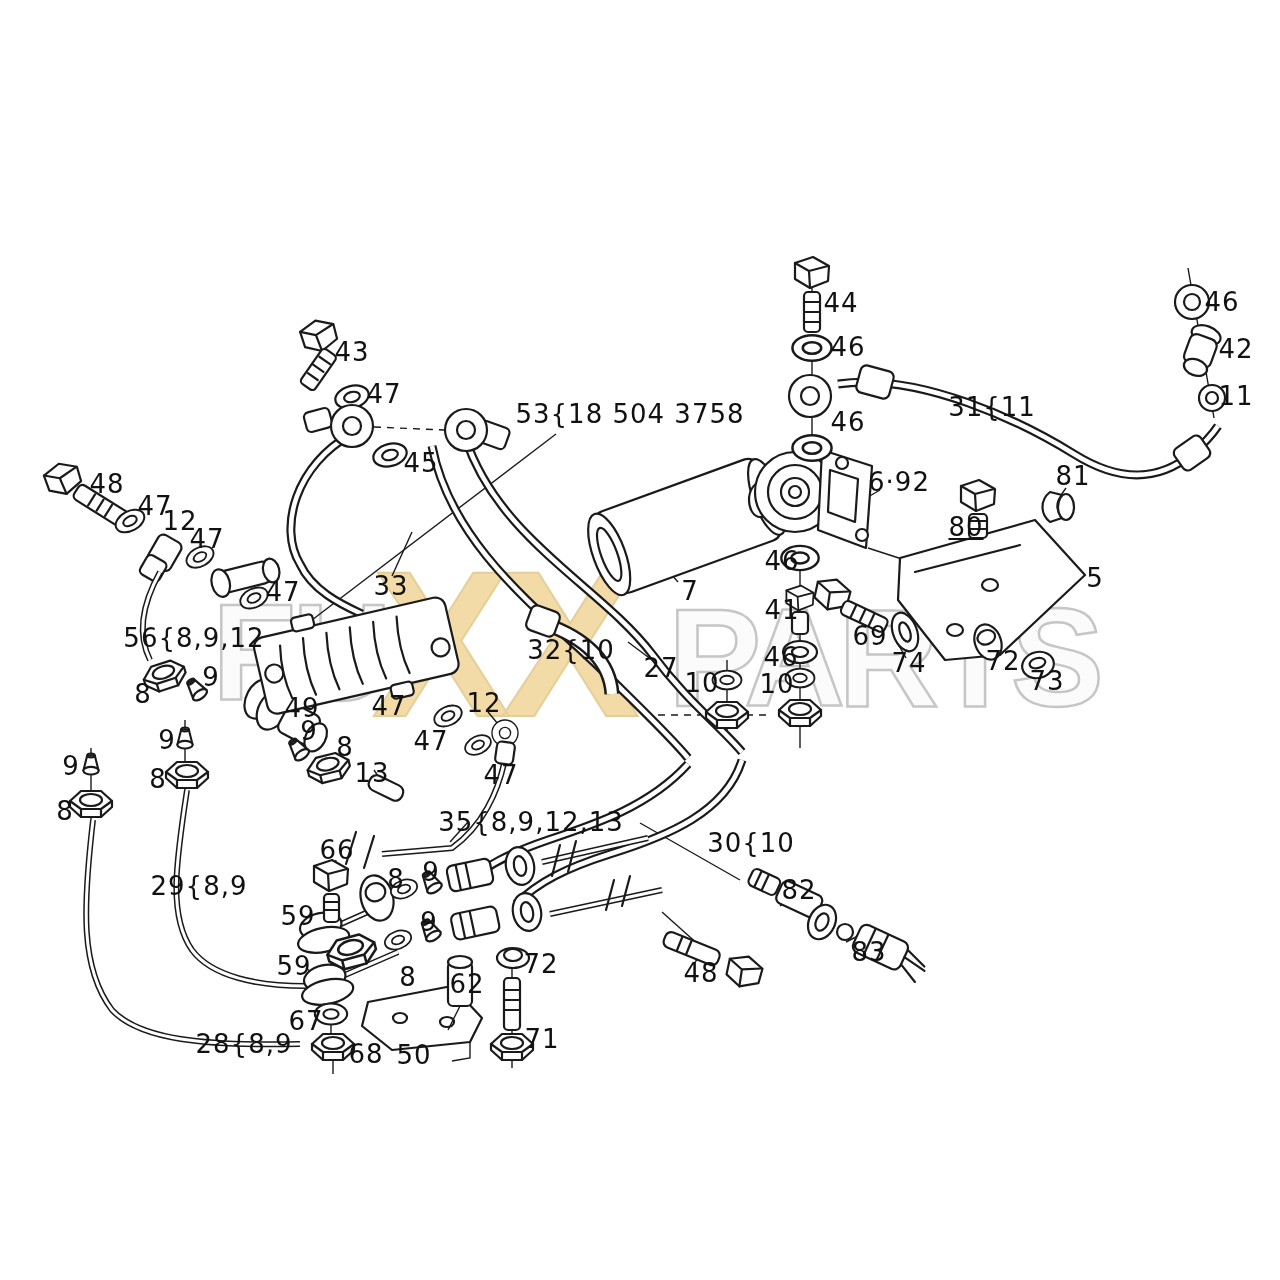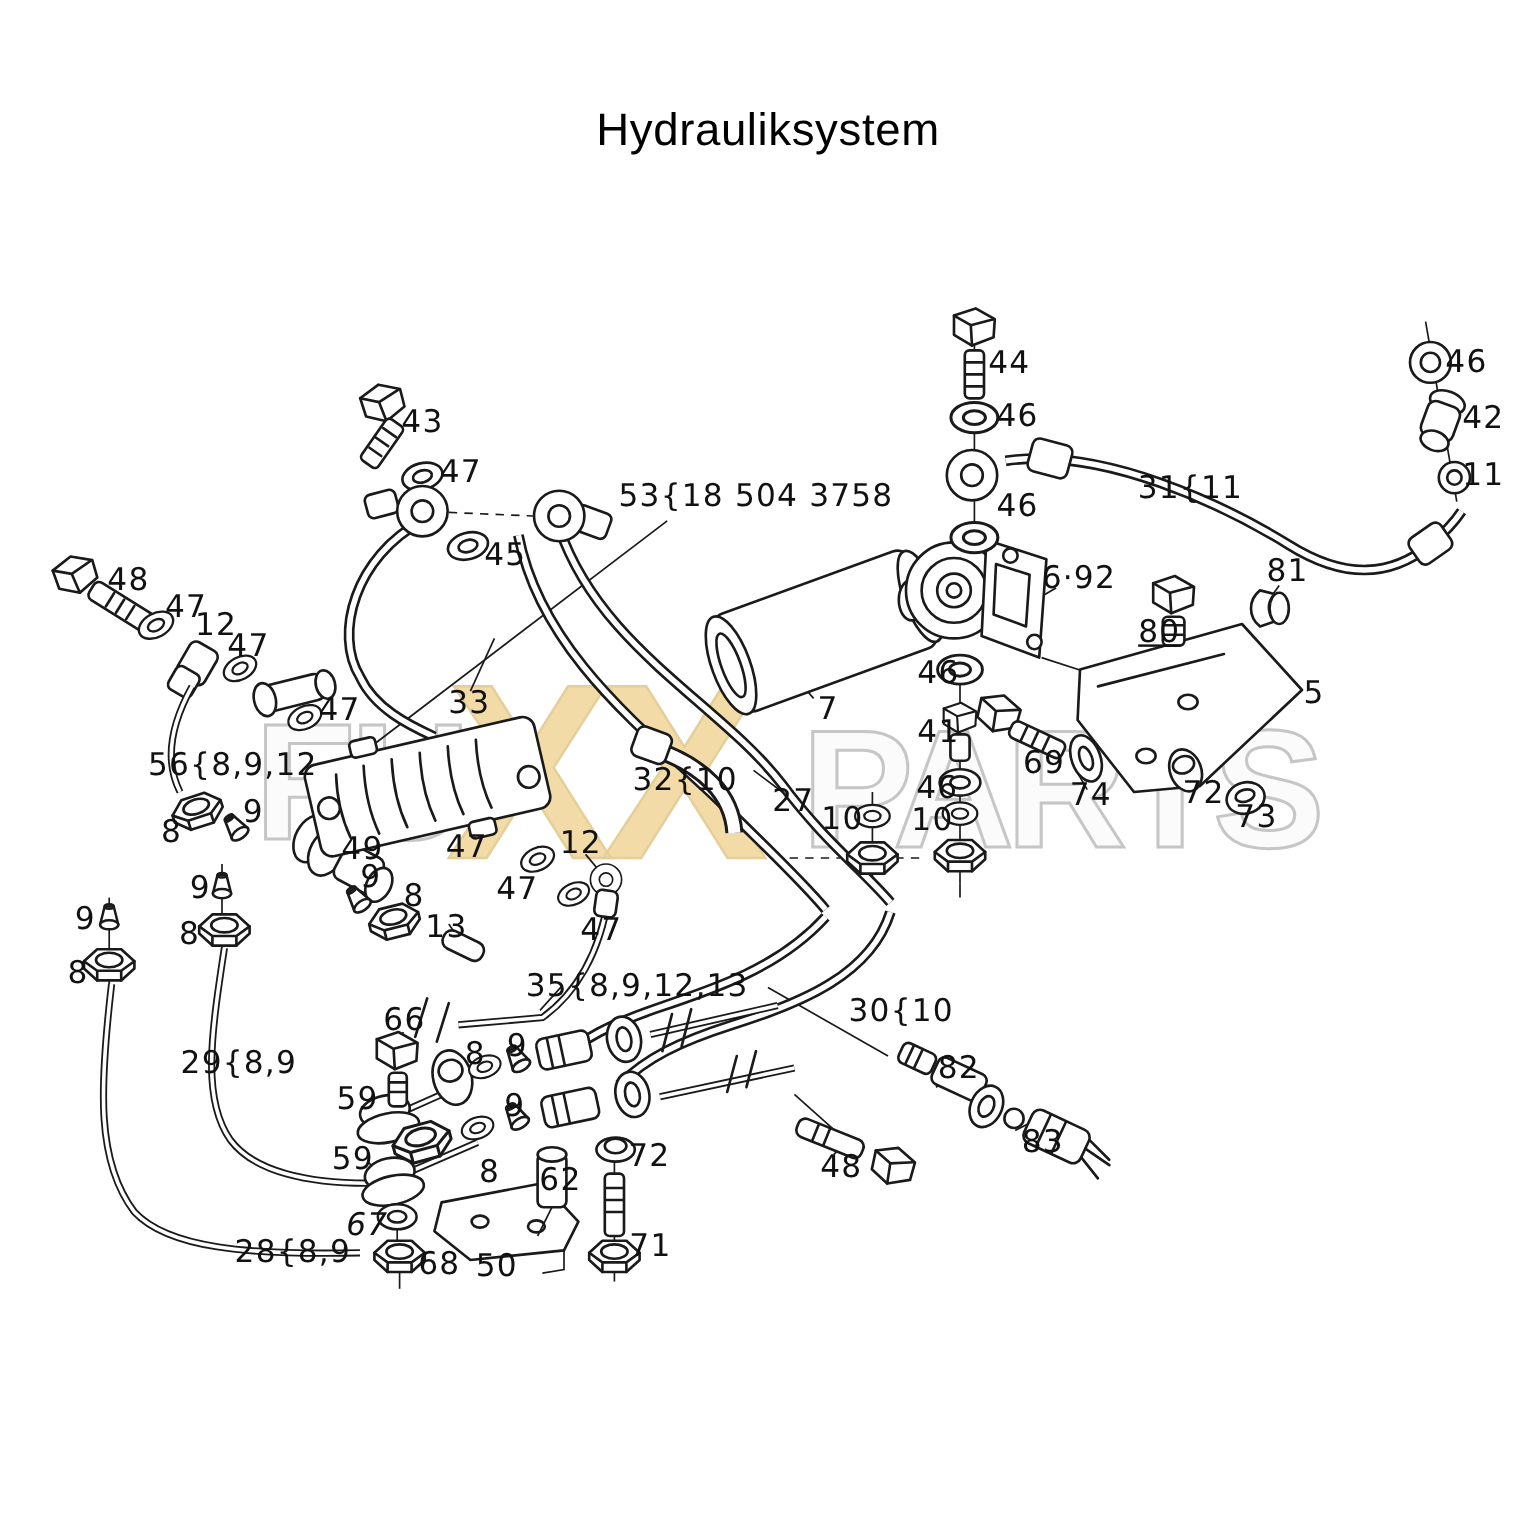--- a/index.html
+++ b/index.html
@@ -33,21 +33,20 @@
   .fat-out{fill:none;stroke:var(--ink);stroke-width:15;}
   .fat-in{fill:none;stroke:#fff;stroke-width:10;}
   .pipe-out{fill:none;stroke:var(--ink);stroke-width:6;}
   .pipe-in{fill:none;stroke:#fff;stroke-width:3;}
 </style>
 </head>
 <body>
 
 <div id="stage">
 
-  <div id="title">Hydrauliksystem</div>
 
   <div id="wm">
     <span class="wm-gray wm-fu">FU</span>
     <span class="wm-xx">XX</span>
     <span class="wm-gray wm-parts">PARTS</span>
   </div>
 
   <svg id="art" width="1280" height="1280" viewBox="0 0 1280 1280">
     <defs>
       <g id="hexnut">
@@ -469,21 +468,21 @@
       <div class="lbl" style="left: 531px; top: 822px;">35{8,9,12,13</div>
       <div class="lbl" style="left: 337px; top: 850px;">66</div>
       <div class="lbl" style="left: 199px; top: 886px;">29{8,9</div>
       <div class="lbl" style="left: 396px; top: 879px;">8</div>
       <div class="lbl" style="left: 431px; top: 872px;">9</div>
       <div class="lbl" style="left: 429px; top: 922px;">9</div>
       <div class="lbl" style="left: 298px; top: 916px;">59</div>
       <div class="lbl" style="left: 294px; top: 966px;">59</div>
       <div class="lbl" style="left: 408px; top: 977px;">8</div>
       <div class="lbl" style="left: 467px; top: 984px;">62</div>
-      <div class="lbl" style="left: 306px; top: 1021px; font-style: italic;">67</div>
+      <div class="lbl" style="left: 306px; top: 1021px;">67</div>
       <div class="lbl" style="left: 366px; top: 1054px;">68</div>
       <div class="lbl" style="left: 414px; top: 1055px;">50</div>
       <div class="lbl" style="left: 244px; top: 1044px;">28{8,9</div>
       <div class="lbl" style="left: 541px; top: 964px;">72</div>
       <div class="lbl" style="left: 542px; top: 1039px;">71</div>
       <div class="lbl" style="left: 751px; top: 843px;">30{10</div>
       <div class="lbl" style="left: 799px; top: 890px;">82</div>
       <div class="lbl" style="left: 869px; top: 928px; margin-top: 24px;">83</div>
       <div class="lbl" style="left: 701px; top: 973px;">48</div>
     </div>

